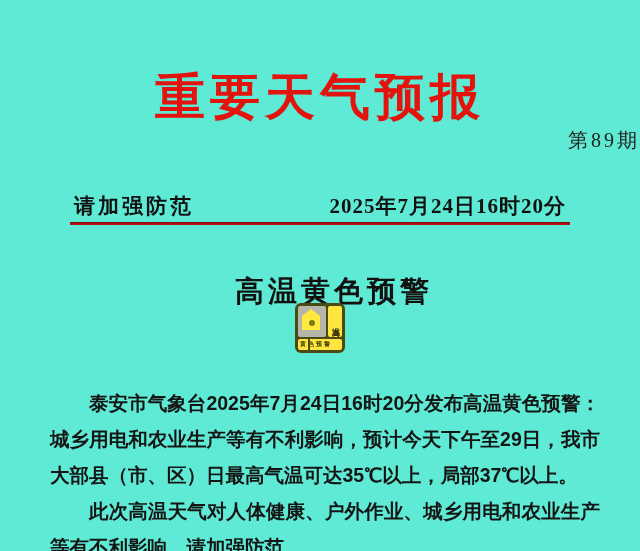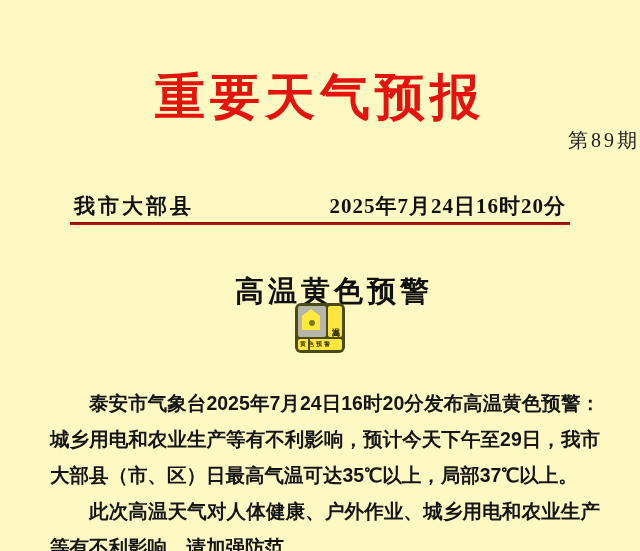--- a/index.html
+++ b/index.html
@@ -1,19 +1,19 @@
 <!DOCTYPE html>
 <html><head>
 <meta charset="utf-8">
 <style>
   html,body{margin:0;padding:0;background:#ffffff;}
   .page{
     position:relative;
     width:640px;height:551px;
-    background:#fef9c3;
+    background:#5eead4;
     overflow:hidden;
     font-family:"Liberation Serif", serif;
     color:#1a1a1a;
   }
   .title{
     position:absolute;top:30px;left:0;right:0;
     height:66px;line-height:66px;
     text-align:center;
     font-size:50px;font-weight:bold;
     letter-spacing:5px;
@@ -102,21 +102,21 @@
 </head>
 <body>
 
 <div class="page">
 
   <h1 class="title">重要天气预报</h1>
 
   <div class="issue">第89期</div>
 
   <div class="meta">
-    <span class="issuer">我市大部县</span>
+    <span class="issuer">请加强防范</span>
     <span class="datetime">2025年7月24日16时20分</span>
   </div>
 
   <div class="rule"></div>
 
   <h2 class="alert-heading">高温黄色预警</h2>
 
   <div class="icon-wrap">
     <div class="warn-icon">
       <div class="wi-cell wi-picto">

